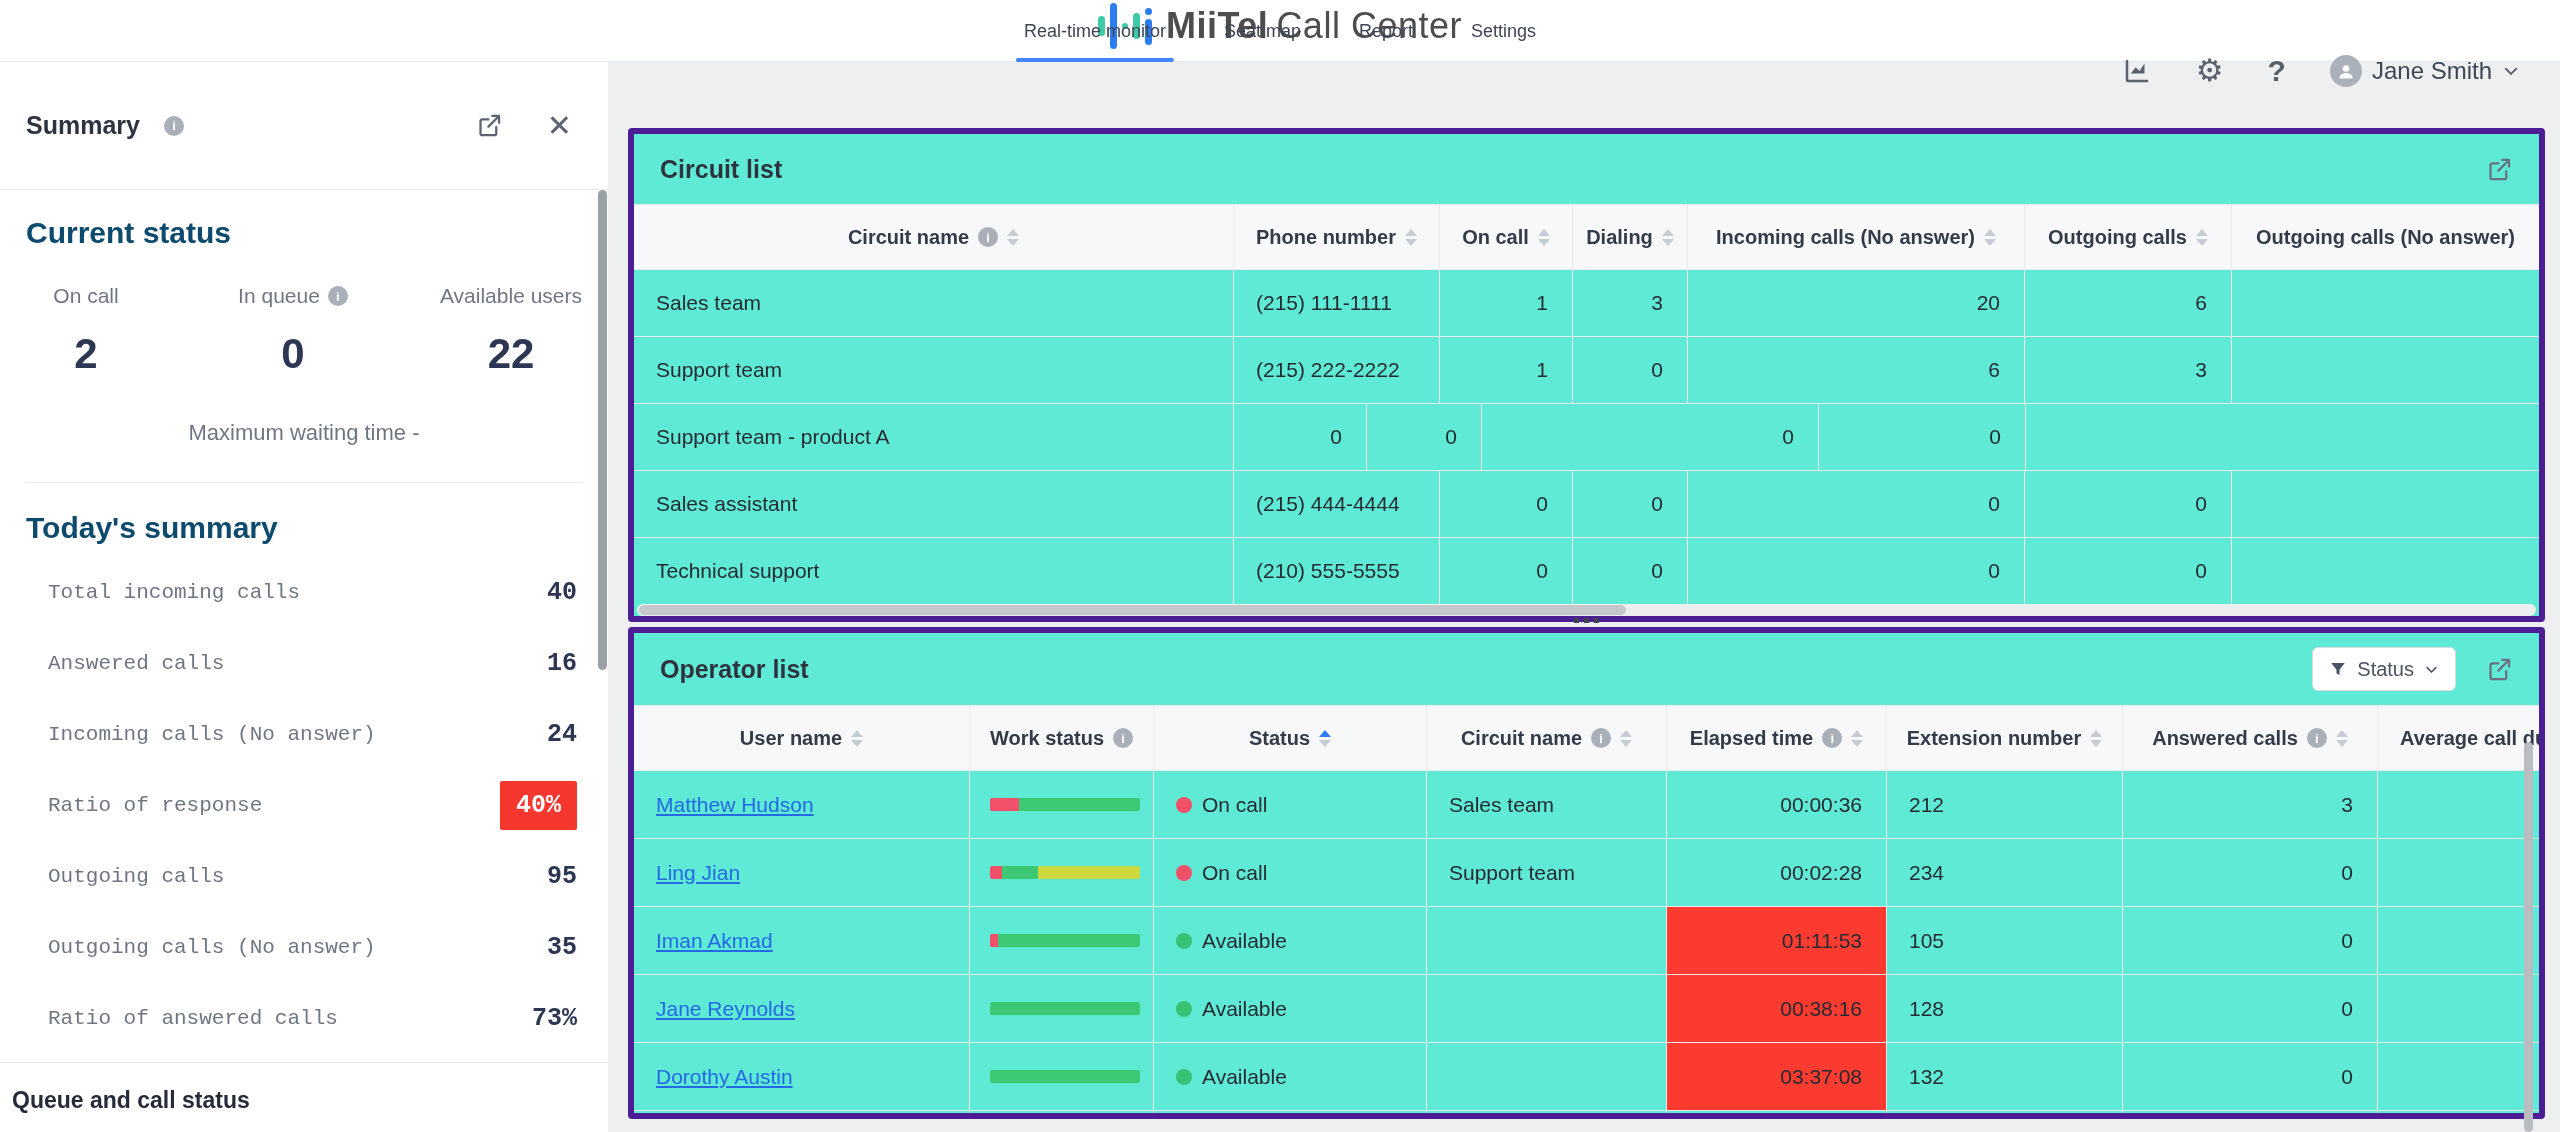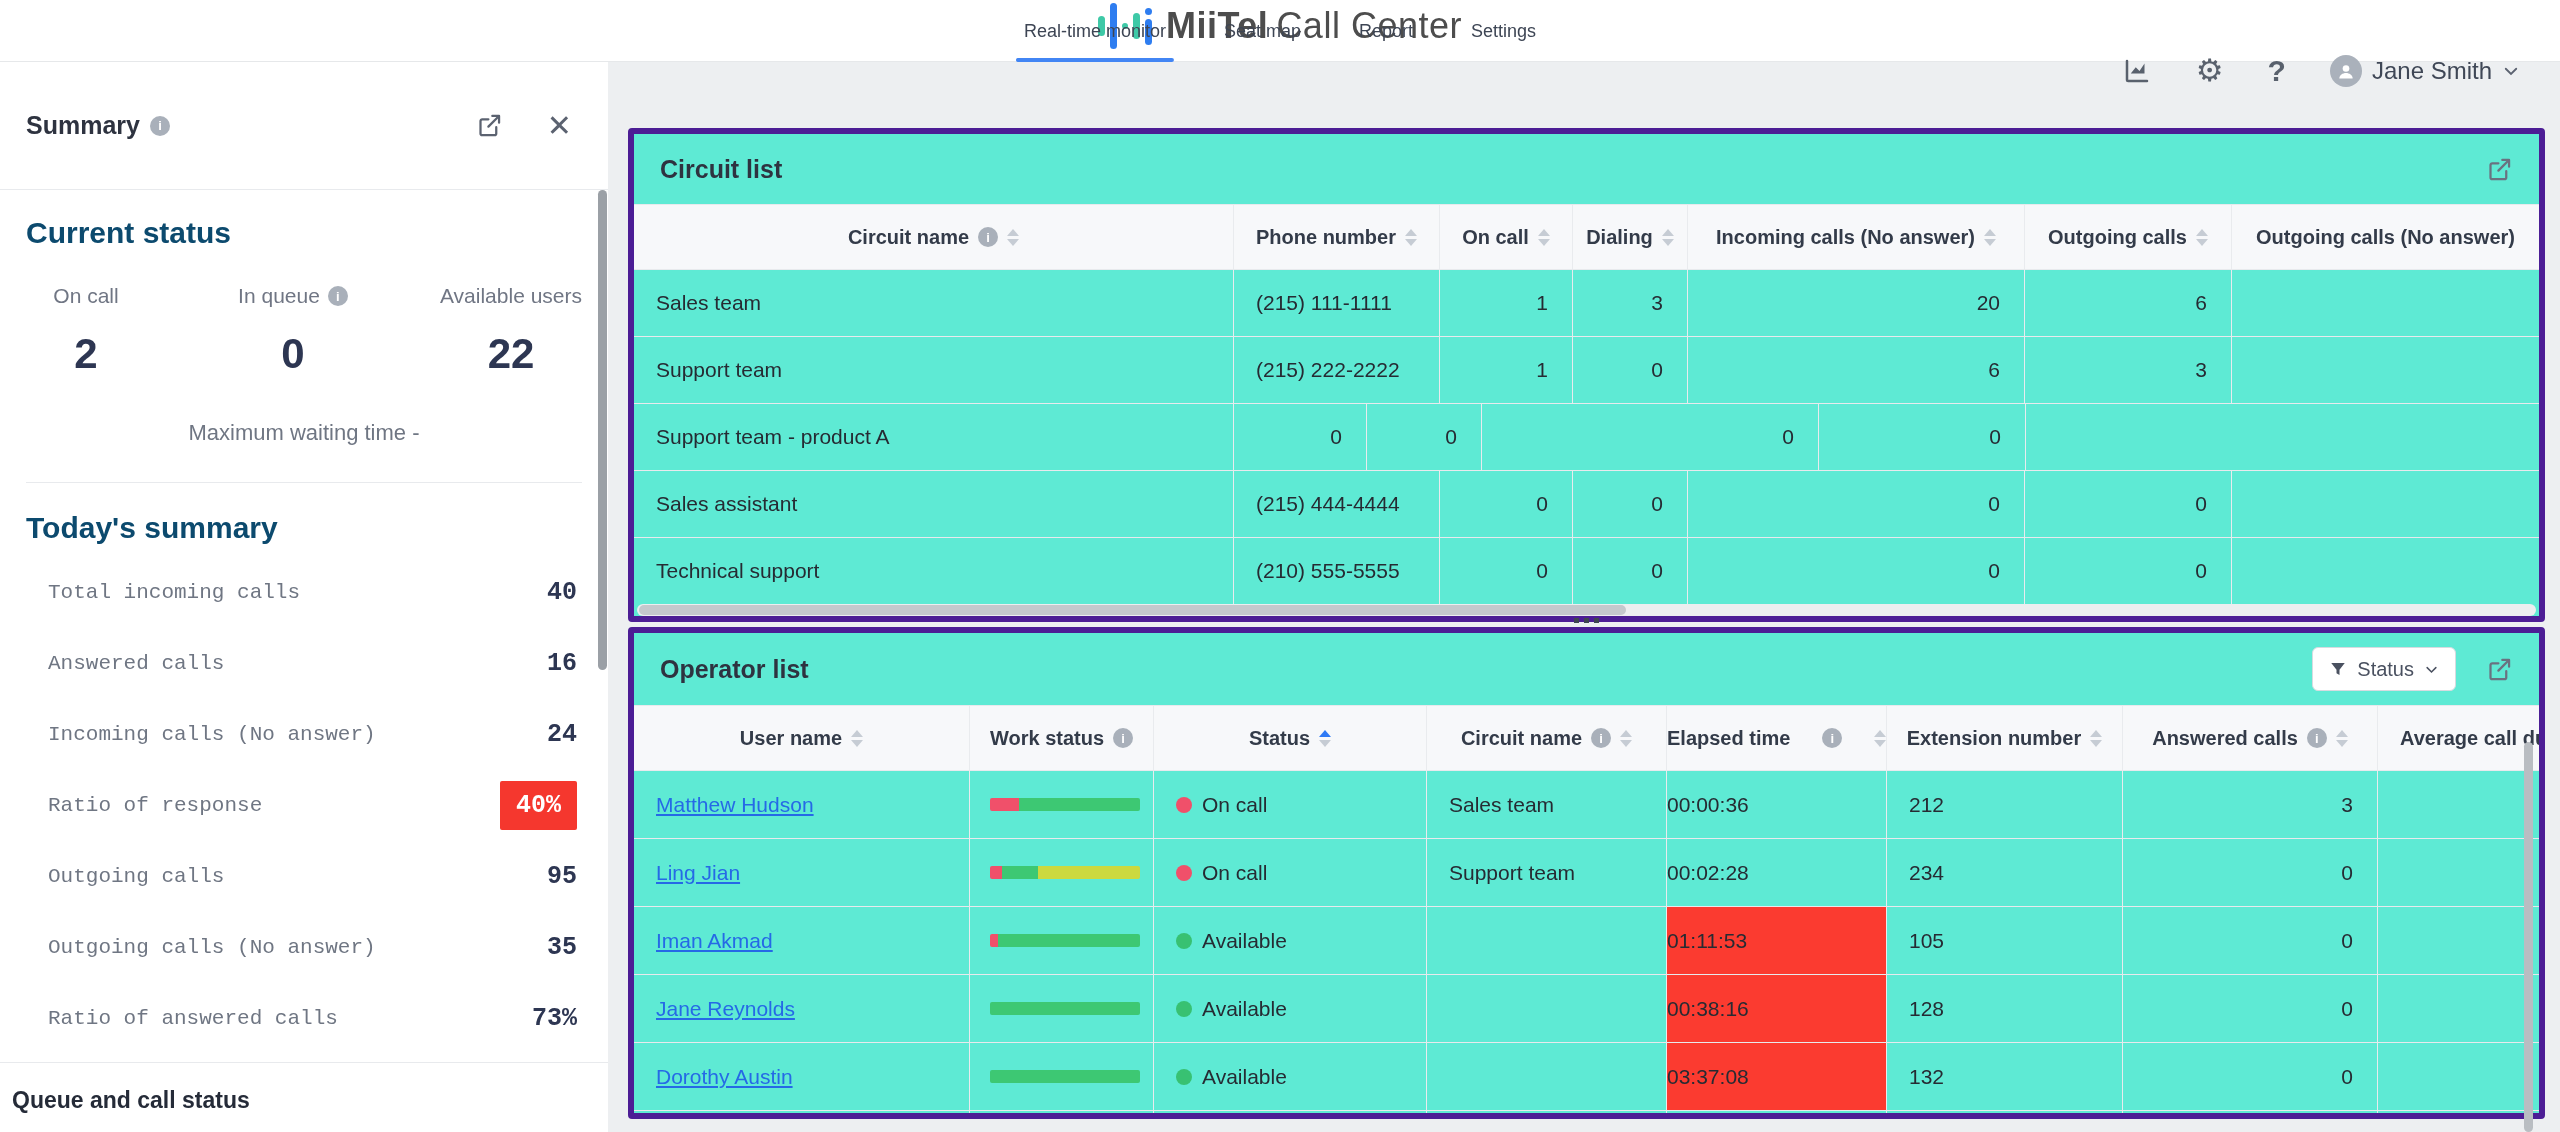--- a/index.html
+++ b/index.html
@@ -53,21 +53,21 @@
 
   
   .sidebar {
     position:absolute; top:62px; left:0; width:608px; height:1070px;
     background:#ffffff; overflow:hidden;
   }
   .sb-head {
     height:128px; display:flex; align-items:center; padding:0 36px 0 26px;
     border-bottom:1px solid #e8eaed;
   }
-  .sb-title { font-size:25px; font-weight:700; color:#2e3340; display:flex; align-items:center; gap:10px; }
+  .sb-title { font-size:25px; font-weight:700; color:#2e3340; display:flex; align-items:center; gap:24px; }
   .sb-head-actions { margin-left:auto; display:flex; align-items:center; gap:44px; }
   .info-ic {
     width:20px; height:20px; border-radius:50%; background:#a9b0ba; color:#fff;
     font-size:13px; font-weight:700; display:inline-flex; align-items:center;
     justify-content:center; font-style:normal; flex:0 0 auto;
   }
   .xmark { font-size:30px; color:#5b6270; line-height:1; cursor:pointer; }
   .sb-scroll { position:relative; padding:26px 0 0 0; }
   .sb-sec-head { font-size:30px; font-weight:700; color:#0c4a6e; padding:0 26px; }
   .metrics { display:flex; justify-content:space-between; padding:34px 26px 0 26px; }
@@ -131,21 +131,21 @@
 
   .drag-handle {
     position:absolute; top:550px; left:0; width:1917px; height:26px;
     display:flex; align-items:center; justify-content:center; cursor:row-resize;
   }
   .dots { display:grid; grid-template-columns:repeat(3, 5px); grid-template-rows:repeat(2,5px); gap:5px; }
   .dots i { background:#3f4652; width:5px; height:5px; display:block; }
 
   
   .o1{ width:336px; } .o2{ width:184px; } .o3{ width:273px; } .o4{ width:240px; }
-  .o5{ width:220px;justify-content:space-between; } .o6{ width:236px; } .o7{ width:255px; } .o8{ flex:1; }
+  .o5{ width:220px; } .o6{ width:236px; } .o7{ width:255px; } .o8{ flex:1; }
   .op .tr:not(.th-row){ height:68px; }
   .user-link { color:#2569e6; text-decoration:underline; cursor:pointer; }
   .bar { width:150px; height:13px; border-radius:2px; overflow:hidden; display:flex; margin-left:20px; }
   .bar span { display:block; height:100%; }
   .dot { width:16px; height:16px; border-radius:50%; display:inline-block; margin-right:10px; flex:0 0 auto; }
 
   .filter-btn {
     display:flex; align-items:center; gap:10px; height:44px; padding:0 16px;
     border:1px solid #d7dbe0; border-radius:6px; background:#fff; cursor:pointer;
     font-size:20px; color:#4a5160;

